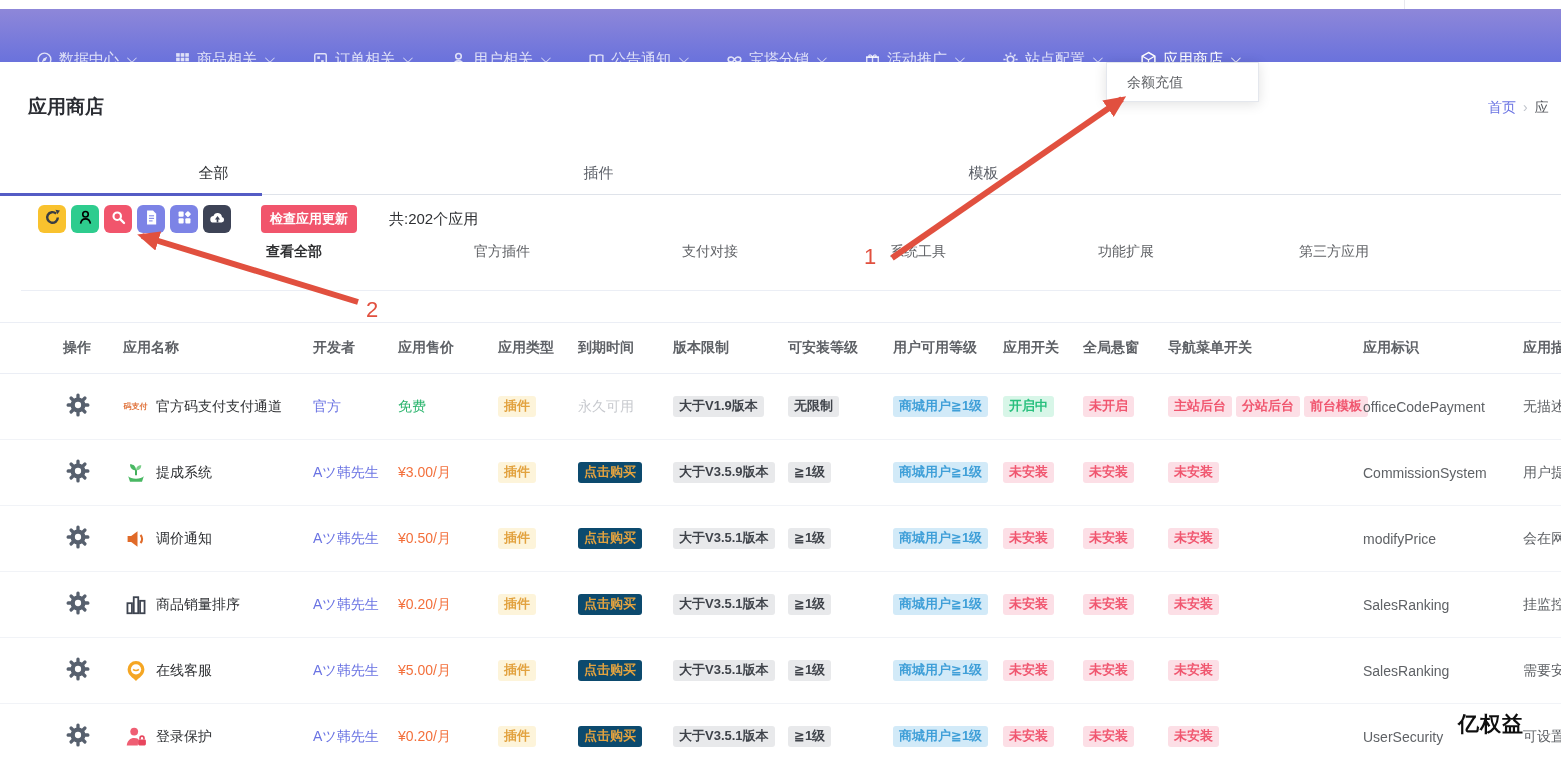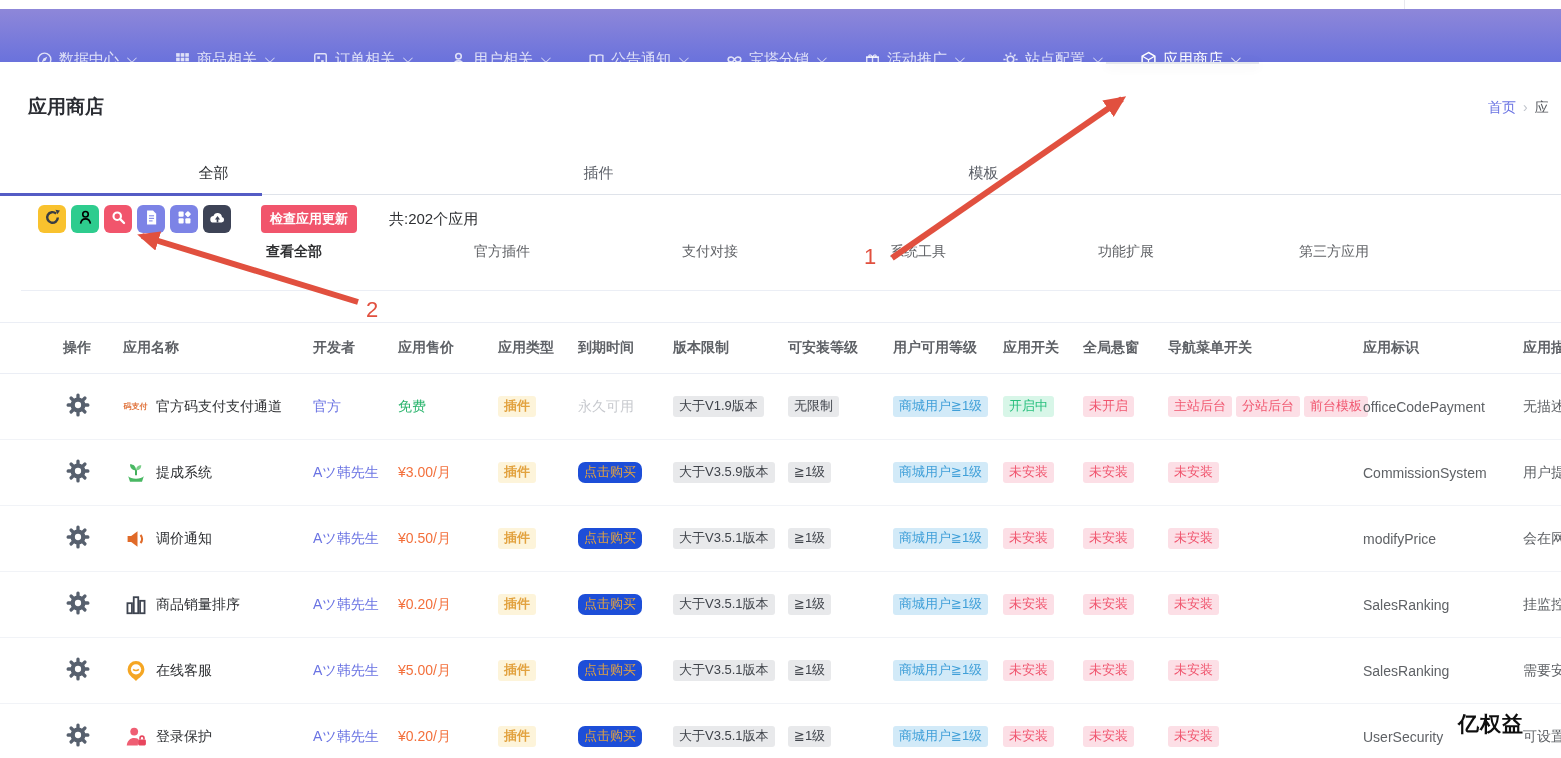--- a/index.html
+++ b/index.html
@@ -71,23 +71,23 @@
   .app-ico { width:25px; height:25px; display:inline-flex; align-items:center; justify-content:center; flex:0 0 auto; }
   .app-ico svg { width:24px; height:24px; }
   .applogo { font-size:8px; font-weight:700; color:#e0733c; width:25px; line-height:9px;
     display:inline-block; text-align:center; word-break:break-all; }
   .dev-link { font-size:14px; color:var(--c-link,#6a73e3); cursor:pointer; }
   .price-free { font-size:14px; color:#2cb56e; }
   .price-paid { font-size:14px; color:#f3703c; }
   .plain-expiry { font-size:14px; color:#c7c9ce; }
   .ident { font-size:14px; color:#5f6266; }
   .descr { font-size:14px; color:#5f6266; }
-  .badge { display:inline-block; font-size:13px; font-weight:400; padding:3px 6px; border-radius:3px; line-height:1.15; }
+  .badge { display:inline-block; font-size:13px; font-weight:700; padding:3px 6px; border-radius:3px; line-height:1.15; }
   .b-type { background:#fdf4da; color:#e2a23f; font-weight:600; }
-  .b-buy  { background:#1d4ed8; color:#e2a23f;border-radius:7px; }
+  .b-buy  { background:#0c4a6e; color:#e2a23f; }
   .b-gray { background:#e8e9eb; color:#3f434a; }
   .b-blue { background:#d2eaf8; color:#3f9fd8; }
   .b-green{ background:#d8f6e8; color:#29c07e; }
   .b-pink { background:#fcdfe6; color:#f0566f; }
   .nav-badges { display:flex; gap:4px; }
 
   
   .annot-svg { position:absolute; left:0; top:0; width:1561px; height:758px; z-index:40; pointer-events:none; }
   .annot-label { position:absolute; z-index:41; color:var(--c-annot,#e1503f); font-size:22px; pointer-events:none; }
   #annot-1 { left:864px; top:244px; }
@@ -205,20 +205,21 @@
             <path d="M2.3 5l5.7 3.3L13.7 5M8 8.3v6" stroke="currentColor" stroke-width="1.2" fill="none"></path>
           </svg>
         </span>
         <span>应用商店</span>
         <span class="caret"></span>
       </div>
     </div>
 </nav>
 
 <div class="dropdown" id="dropdown">
+    <div class="dropdown-item">余额充值</div>
   </div>
 
 <h1 class="page-title">应用商店</h1>
 
 <div class="breadcrumb">
   <span class="home">首页</span><span class="sep">›</span><span class="cur">应</span>
 </div>
 
 <div class="tabs" id="tabs">
     <div class="tab active">全部</div>

